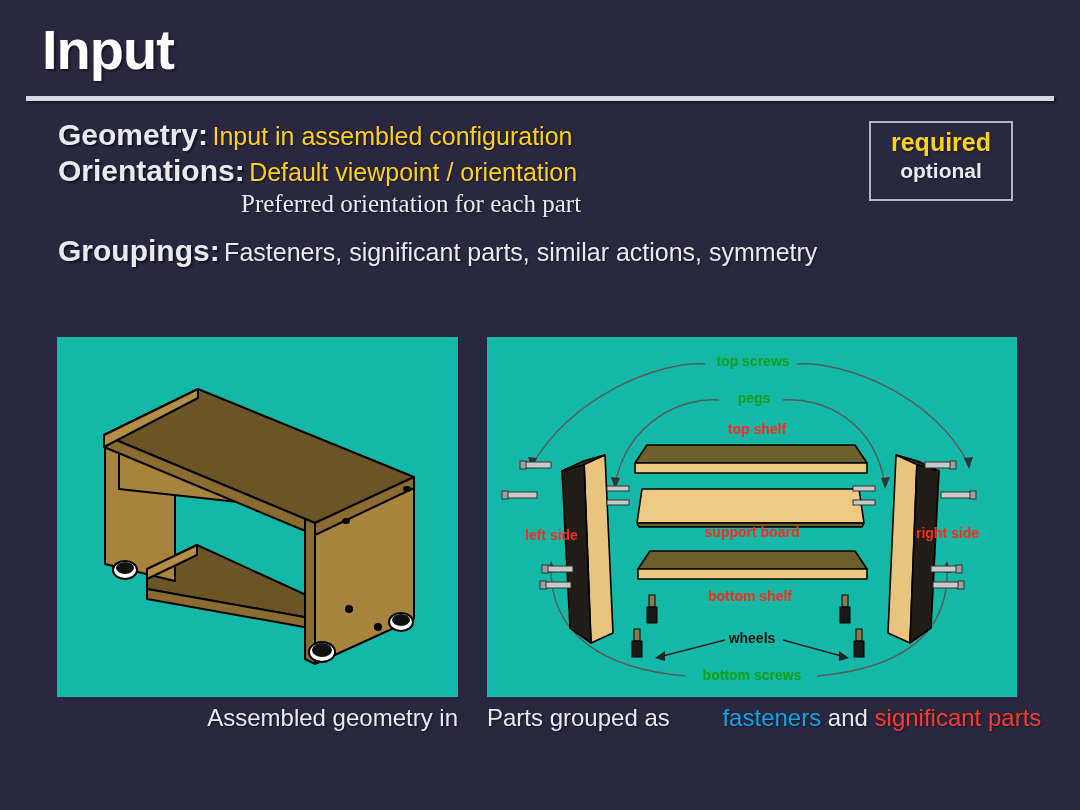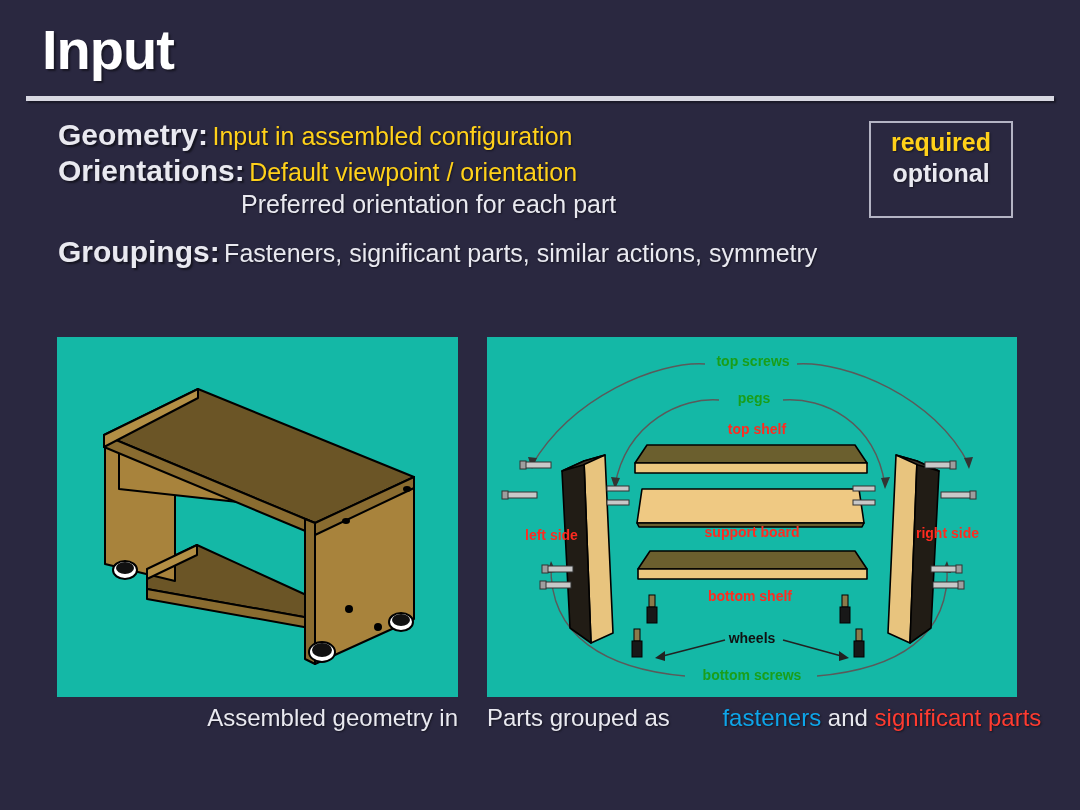--- a/index.html
+++ b/index.html
@@ -57,44 +57,45 @@
   }
   .bval {
     font-size: 25px;
     color: #e9e9f0;
     text-shadow: 1px 1px 2px rgba(0,0,0,0.5);
   }
   .bval.accent { color: #ffd11a; }
   .brow.indent {
     padding-left: 183px;
     margin-top: 2px;
+    font-family: Liberation Serif, serif;
   }
   #row-groupings { margin-top: 16px; }
 
   
   #legend-box {
     position: absolute;
     left: 869px;
     top: 121px;
     width: 144px;
-    height: 97px;
+    height: 80px;
     border: 2px solid #b4b4c4;
     box-sizing: border-box;
     text-align: center;
     padding-top: 4px;
   }
   #legend-required {
     font-size: 25px;
     font-weight: bold;
     color: #ffd11a;
     line-height: 1.22;
     text-shadow: 1px 1px 2px rgba(0,0,0,0.5);
   }
   #legend-optional {
-    font-size: 25px;
+    font-size: 21px;
     font-weight: bold;
     color: #e9e9f0;
     line-height: 1.22;
     text-shadow: 1px 1px 2px rgba(0,0,0,0.5);
   }
 
   
   .figure-frame {
     position: absolute;
     background: #14b8a6;

